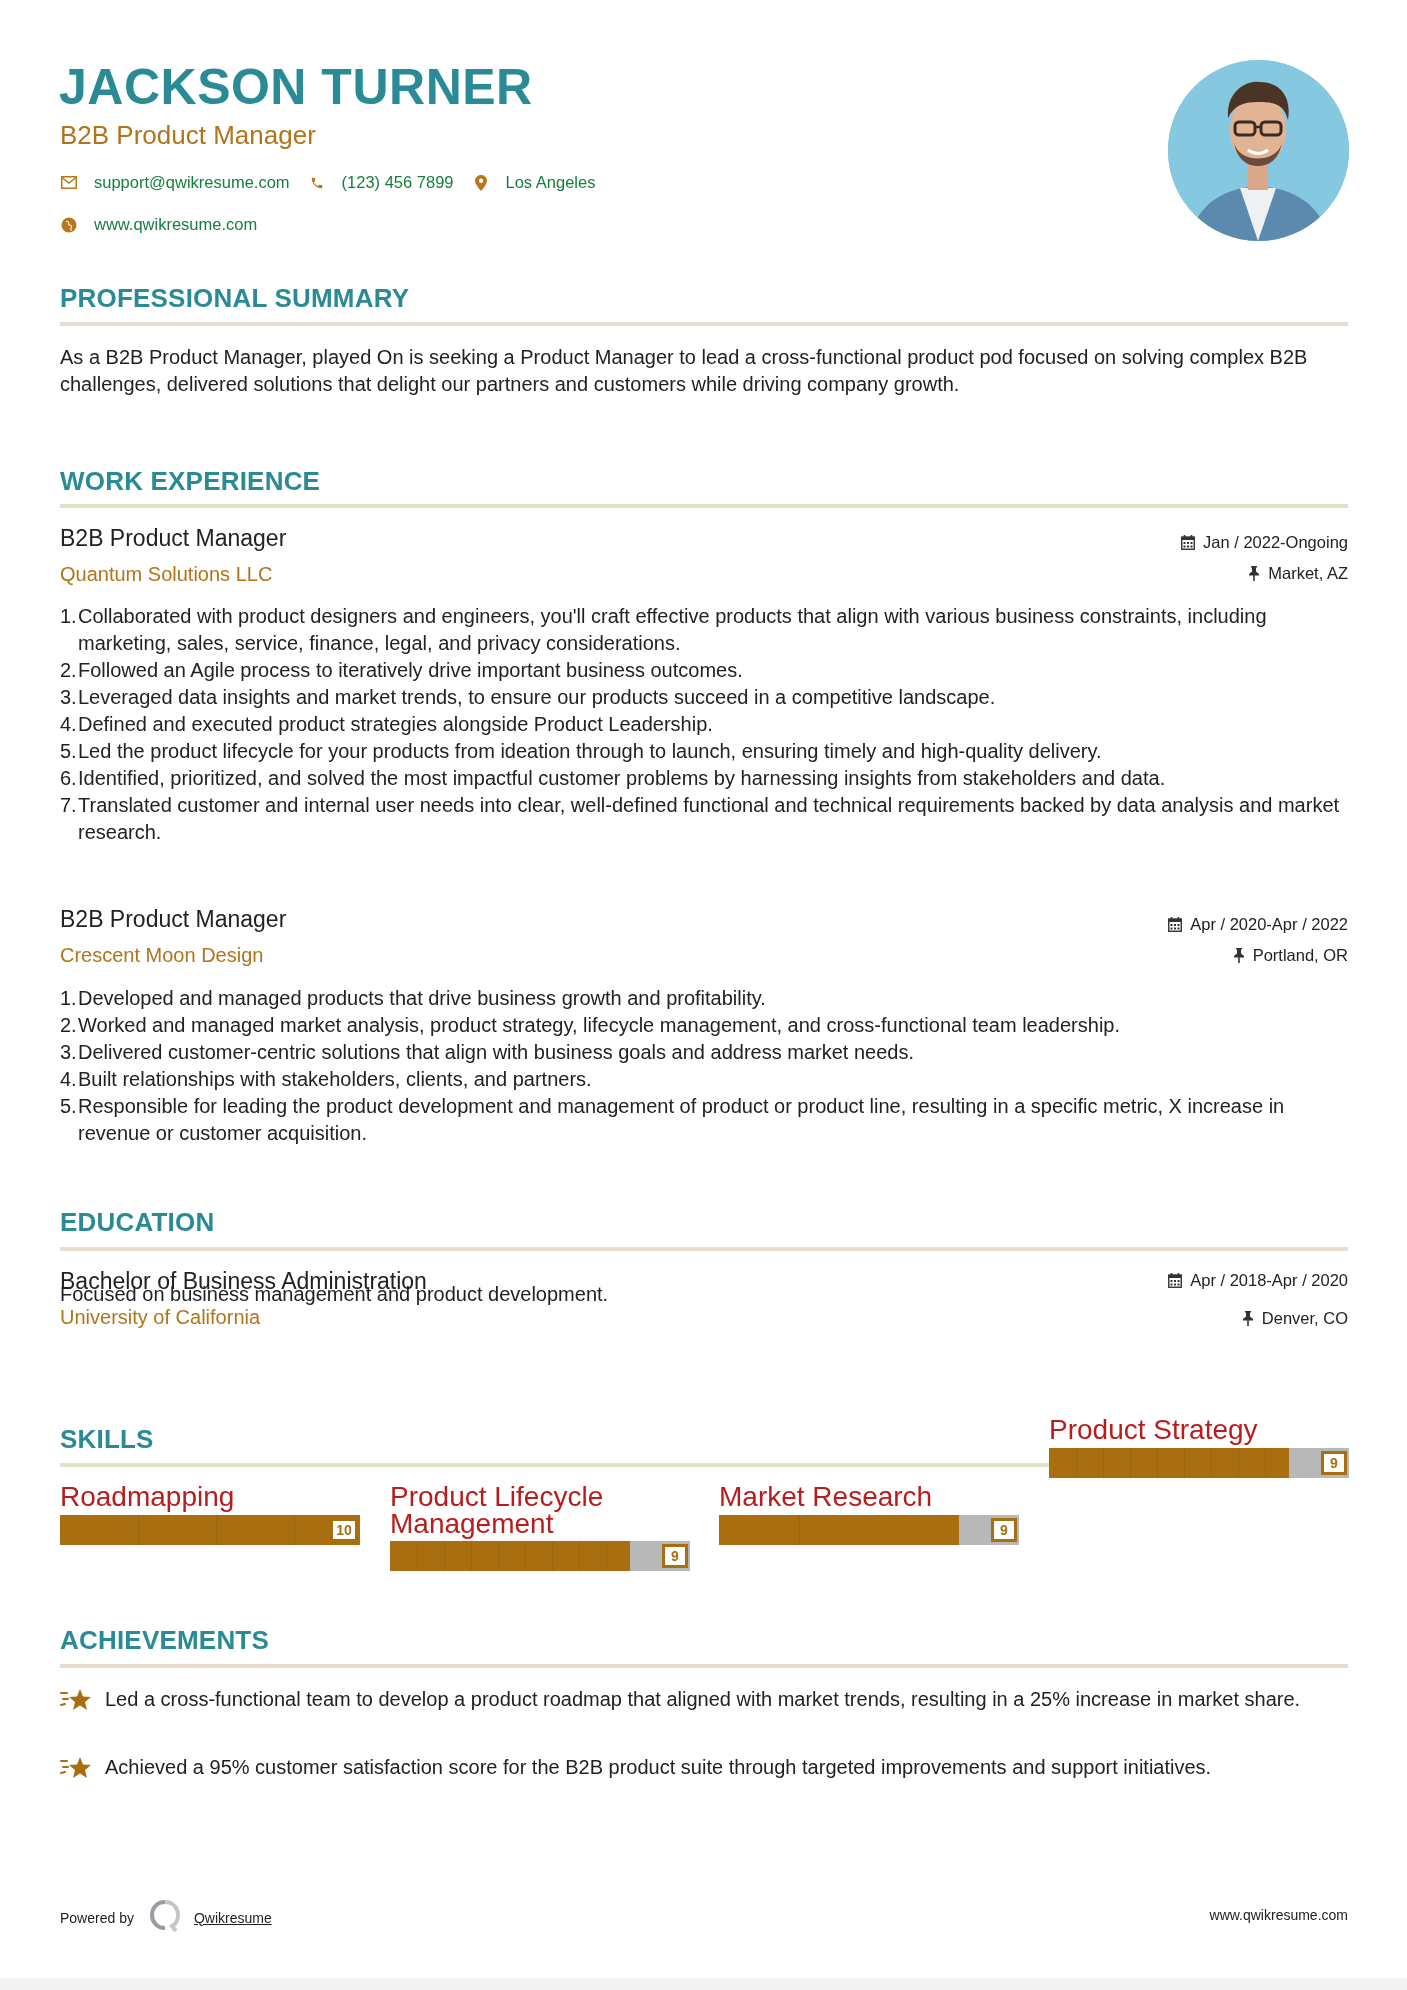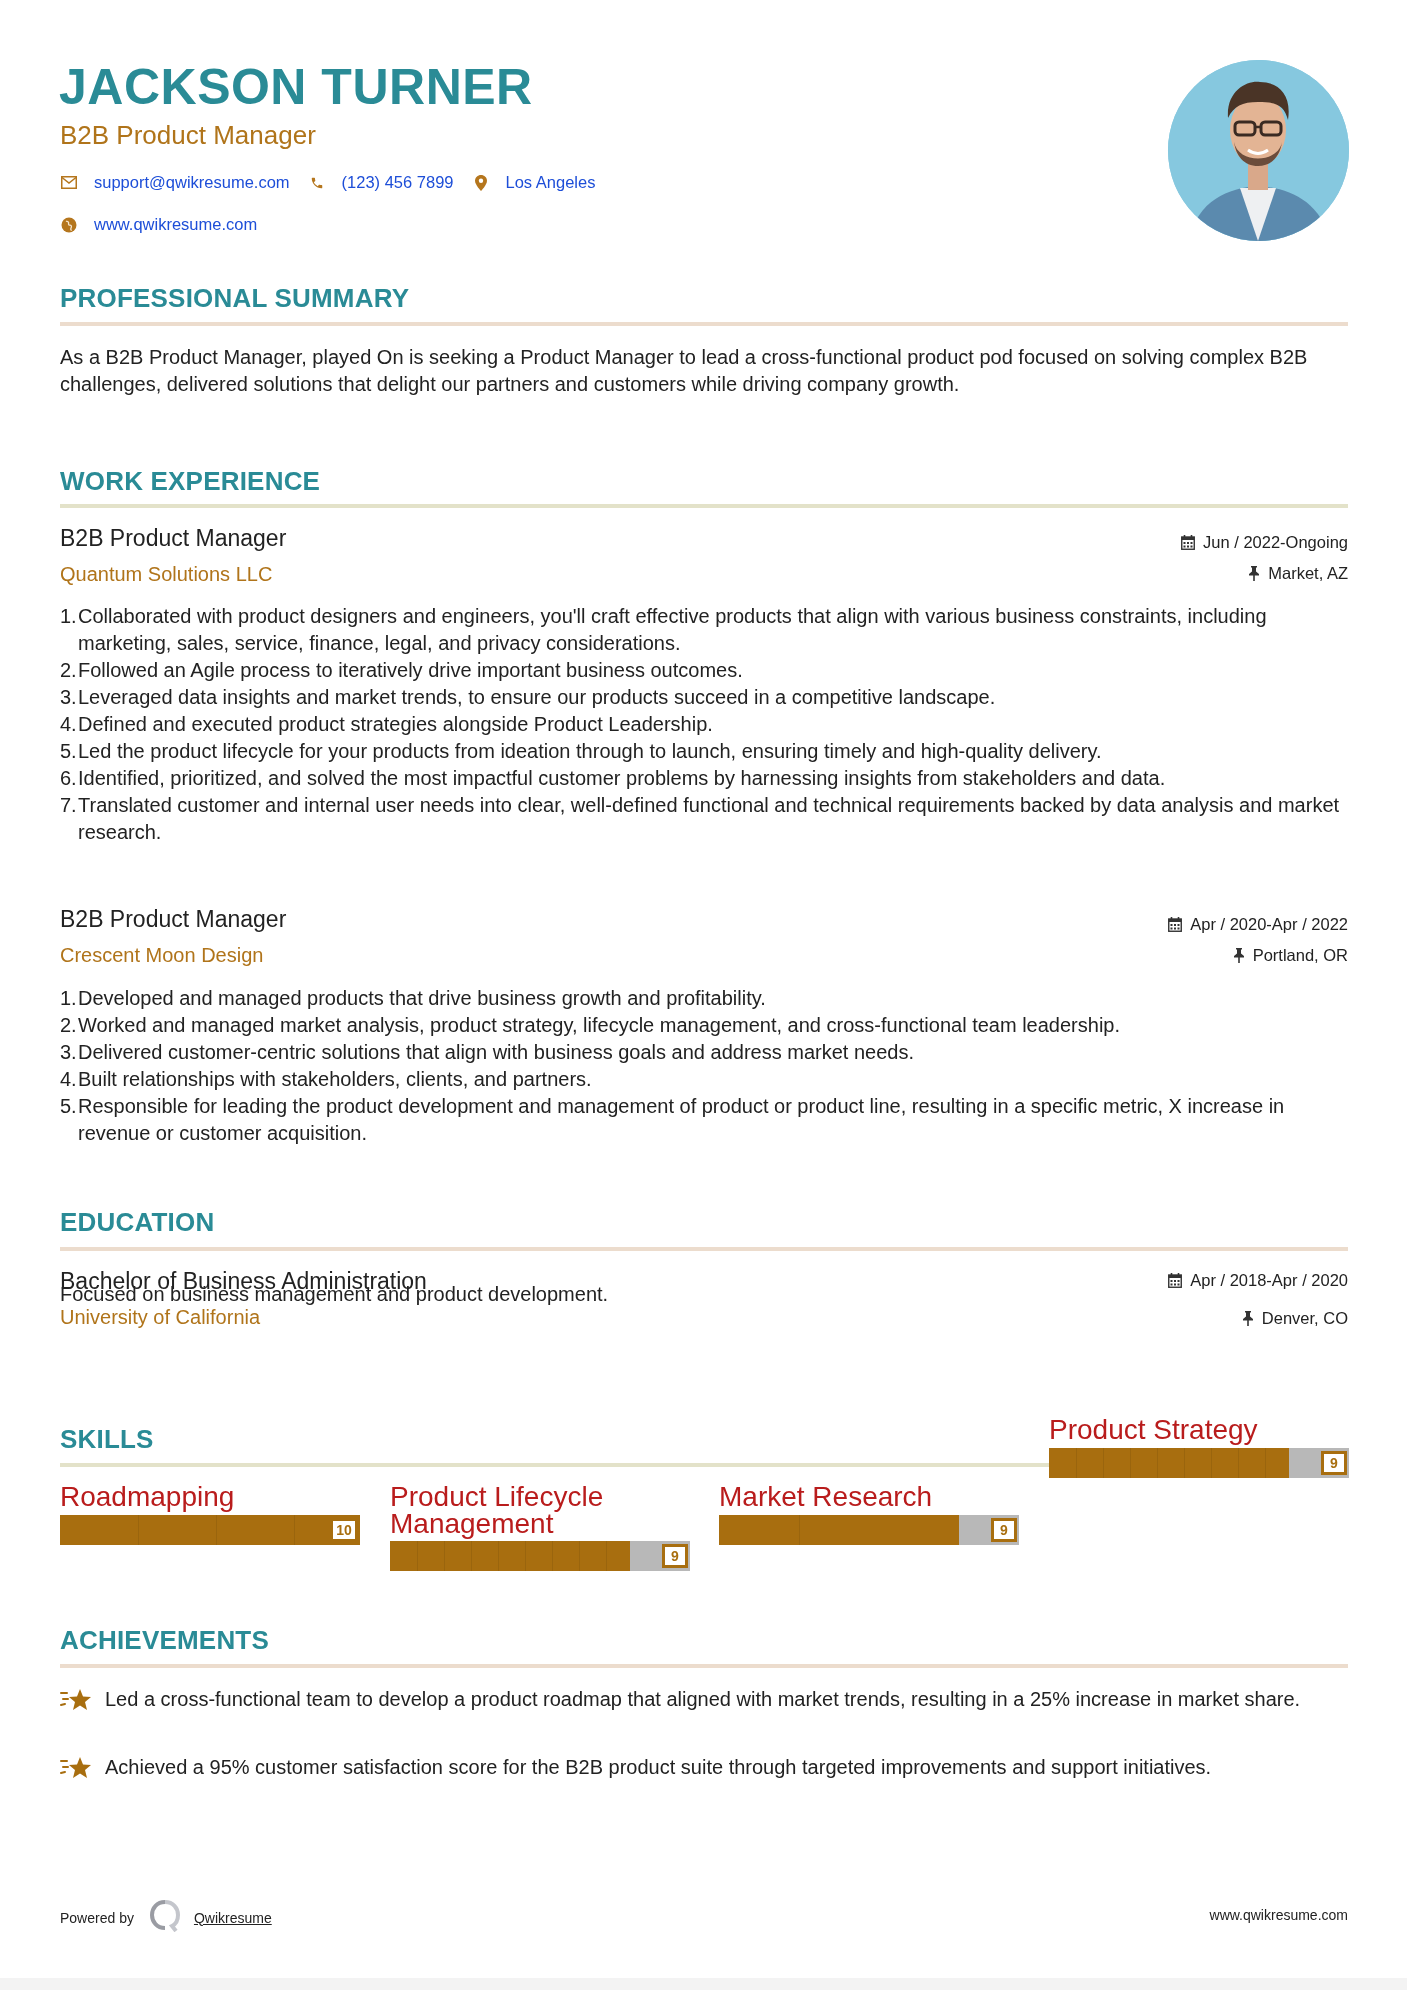--- a/index.html
+++ b/index.html
@@ -4,21 +4,21 @@
 <style>
   * { box-sizing: border-box; margin: 0; padding: 0; }
   html, body { width: 1407px; height: 1990px; background: #ffffff; }
   body { font-family: "Liberation Sans", "DejaVu Sans", sans-serif; color: #222222; position: relative; overflow: hidden; }
   .page { position: absolute; left: 0; top: 0; width: 1407px; height: 1990px; }
   .abs { position: absolute; }
 
   .name { left: 59px; top: 58px; font-size: 50px; font-weight: bold; color: #2a8b96; letter-spacing: 0.5px; }
   .subtitle { left: 60px; top: 120px; font-size: 26px; color: #b0741a; }
 
-  .contact { display: flex; align-items: flex-end; font-size: 16.5px; color: #1d4ed8; }
+  .contact { display: flex; align-items: flex-end; font-size: 16.5px; color: #15803d; }
   .contact .ic { width: 18px; height: 18px; margin-right: 16px; display: inline-flex; align-items: center; justify-content: center; color: #b5761d; }
   .row1 { left: 60px; top: 173px; gap: 0; }
   .row1 .item { display: flex; align-items: center; margin-right: 18px; }
   .row2 { left: 60px; top: 215px; }
 
   .photo { left: 1168px; top: 60px; width: 181px; height: 181px; border-radius: 50%; background: #86c8df; overflow: hidden; }
 
   .section-title { left: 60px; font-size: 26px; font-weight: bold; color: #2a8b96; letter-spacing: 0.2px; }
   .rule { left: 60px; width: 1288px; height: 4px; }
   .rule.peach { background: #ecdccd; }
@@ -136,21 +136,21 @@
           <g fill="#333">
             <rect x="2.5" y="7" width="2" height="2"></rect>
             <rect x="6" y="7" width="2" height="2"></rect>
             <rect x="9.5" y="7" width="2" height="2"></rect>
             <rect x="2.5" y="10.5" width="2" height="2"></rect>
             <rect x="6" y="10.5" width="2" height="2"></rect>
             <rect x="9.5" y="10.5" width="2" height="2"></rect>
           </g>
         </svg>
     </span>
-    <span>Jun / 2022-Ongoing</span>
+    <span>Jan / 2022-Ongoing</span>
   </div>
   <div class="abs meta" style="top:564px;">
     <span class="ic">
       <svg width="12" height="15" viewBox="0 0 12 15">
           <path d="M3 0h6v1.5H8v4l3 2.5v1.5H6.8V15H5.2V9.5H1V8l3-2.5v-4H3z" fill="#333"></path>
         </svg>
     </span>
     <span>Market, AZ</span>
   </div>
 

